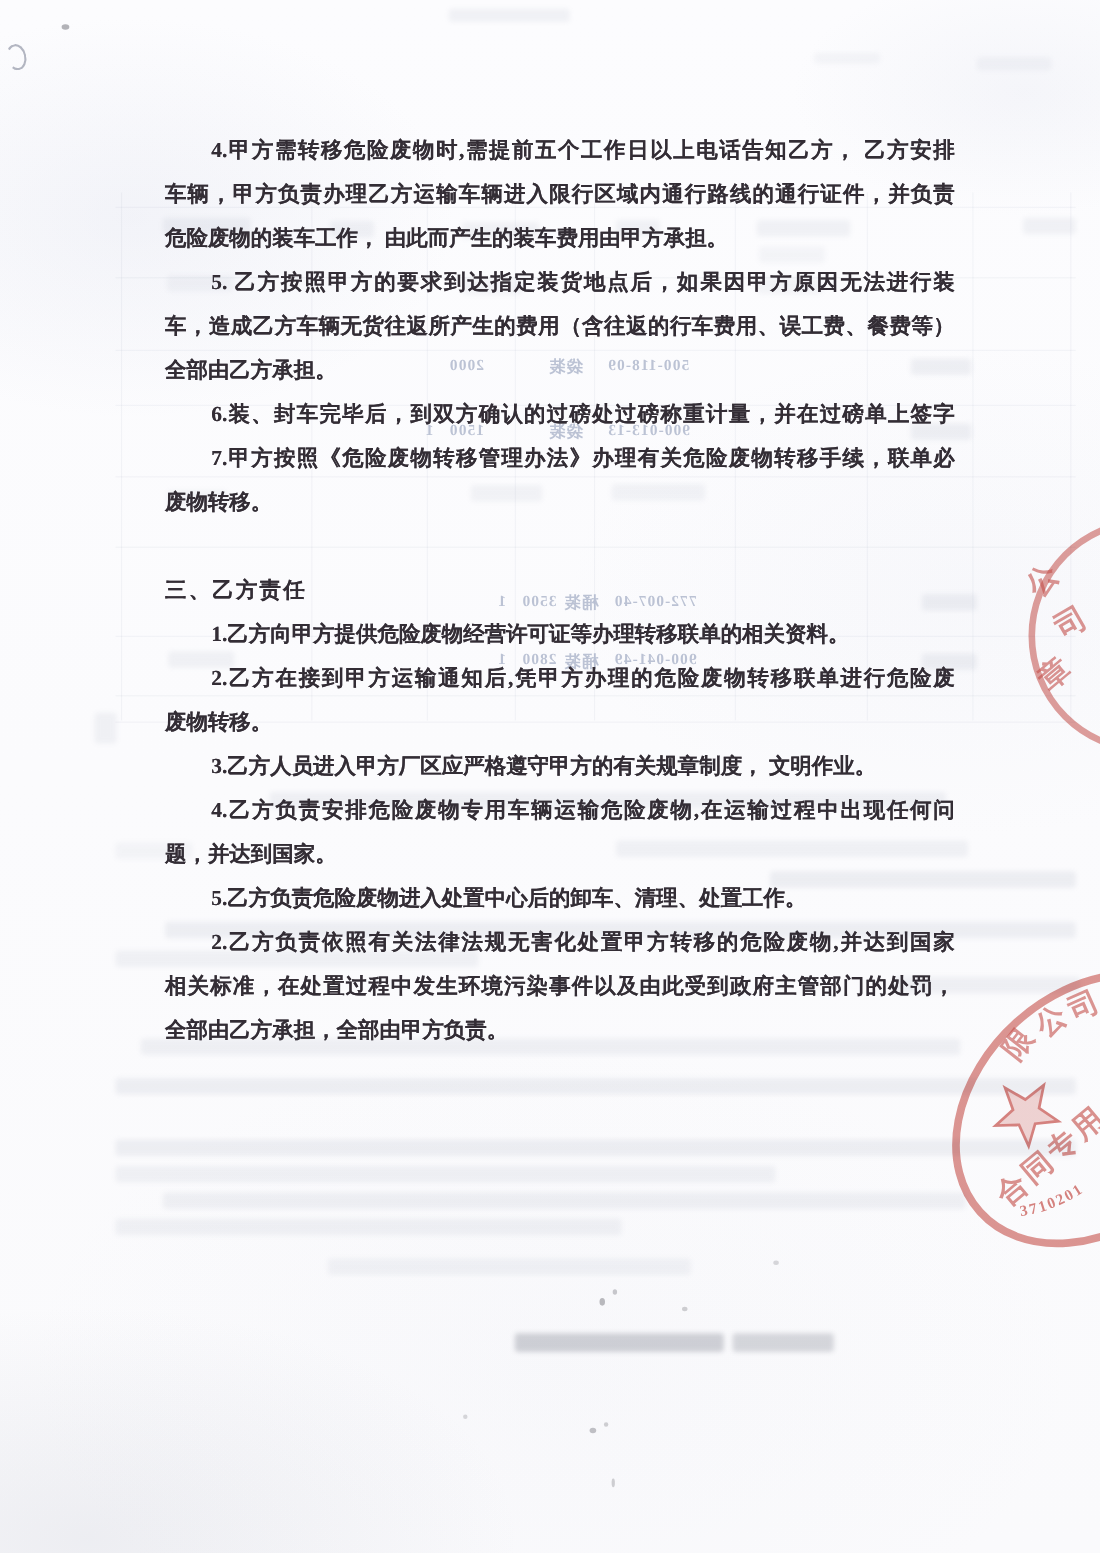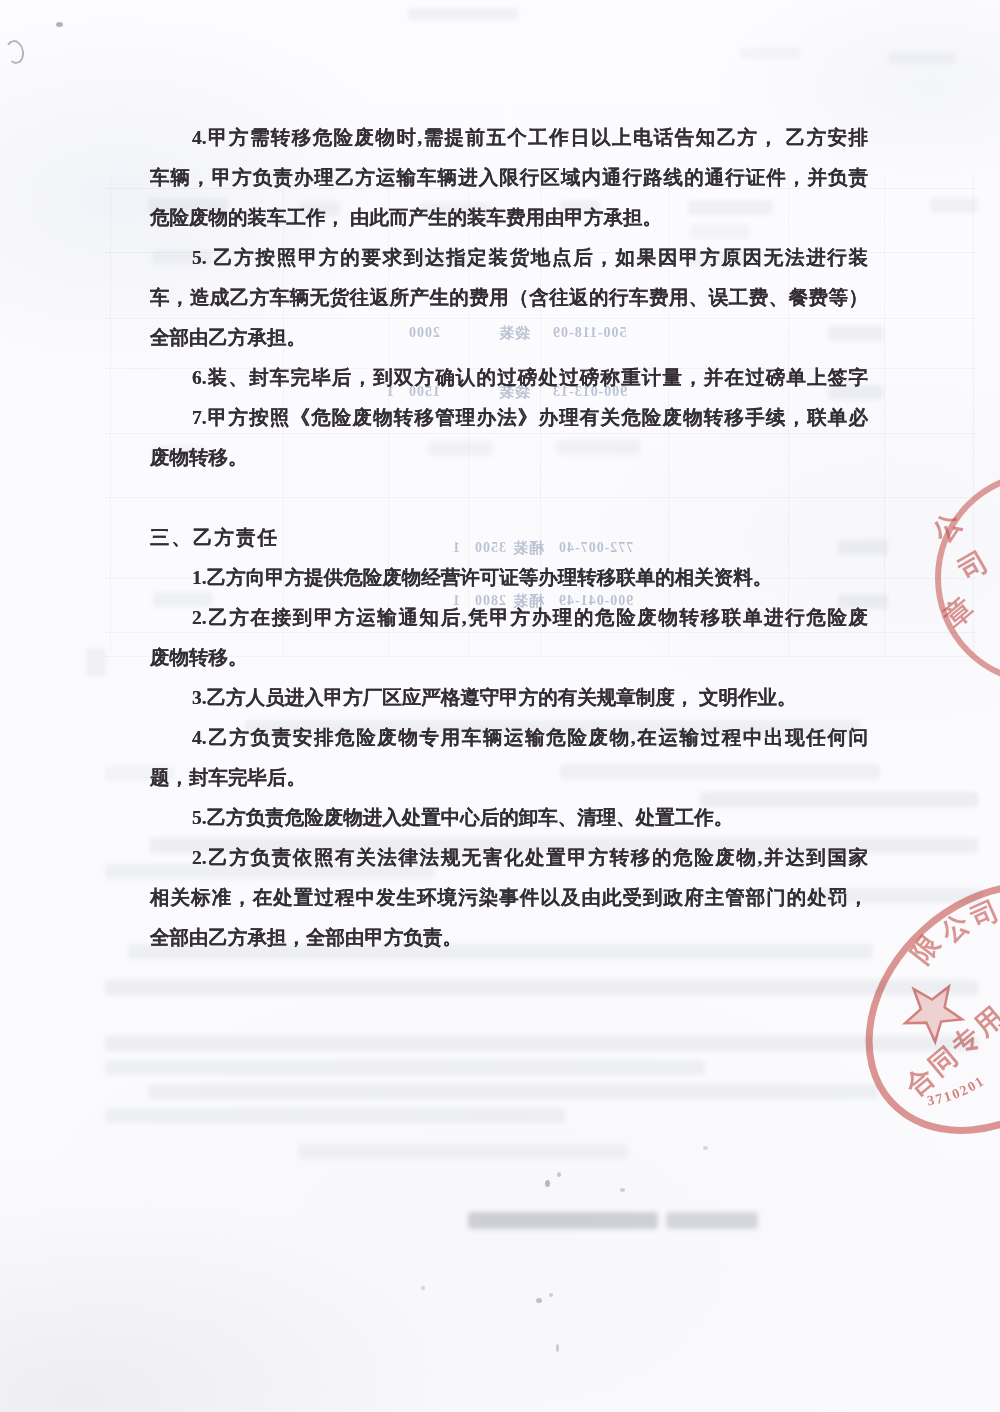--- a/index.html
+++ b/index.html
@@ -146,21 +146,21 @@
     <div class="ln">全部由乙方承担。</div>
     <div class="ln in fu">6.装、封车完毕后，到双方确认的过磅处过磅称重计量，并在过磅单上签字</div>
     <div class="ln in fu">7.甲方按照《危险废物转移管理办法》办理有关危险废物转移手续，联单必</div>
     <div class="ln">废物转移。</div>
     <div class="ln hd">三、乙方责任</div>
     <div class="ln in">1.乙方向甲方提供危险废物经营许可证等办理转移联单的相关资料。</div>
     <div class="ln in fu">2.乙方在接到甲方运输通知后,凭甲方办理的危险废物转移联单进行危险废</div>
     <div class="ln">废物转移。</div>
     <div class="ln in">3.乙方人员进入甲方厂区应严格遵守甲方的有关规章制度， 文明作业。</div>
     <div class="ln in fu">4.乙方负责安排危险废物专用车辆运输危险废物,在运输过程中出现任何问</div>
-    <div class="ln">题，封车完毕后。</div>
+    <div class="ln">题，并达到国家。</div>
     <div class="ln in">5.乙方负责危险废物进入处置中心后的卸车、清理、处置工作。</div>
     <div class="ln in fu">2.乙方负责依照有关法律法规无害化处置甲方转移的危险废物,并达到国家</div>
     <div class="ln fu">相关标准，在处置过程中发生环境污染事件以及由此受到政府主管部门的处罚，</div>
     <div class="ln">全部由乙方承担，全部由甲方负责。</div>
   </div>
 
   <svg class="stamp" style="left:886px;top:455px;width:114px;height:250px" viewBox="886 455 114 250">
     <circle cx="1042" cy="578" r="104" fill="none" stroke="#c9514b" stroke-width="6" opacity="0.55"></circle>
     <text x="933" y="537" font-size="28" fill="#c9514b" opacity="0.6" transform="rotate(-48 947 527)">公</text>
     <text x="959" y="575" font-size="28" fill="#c9514b" opacity="0.6" transform="rotate(-30 973 565)">司</text>

